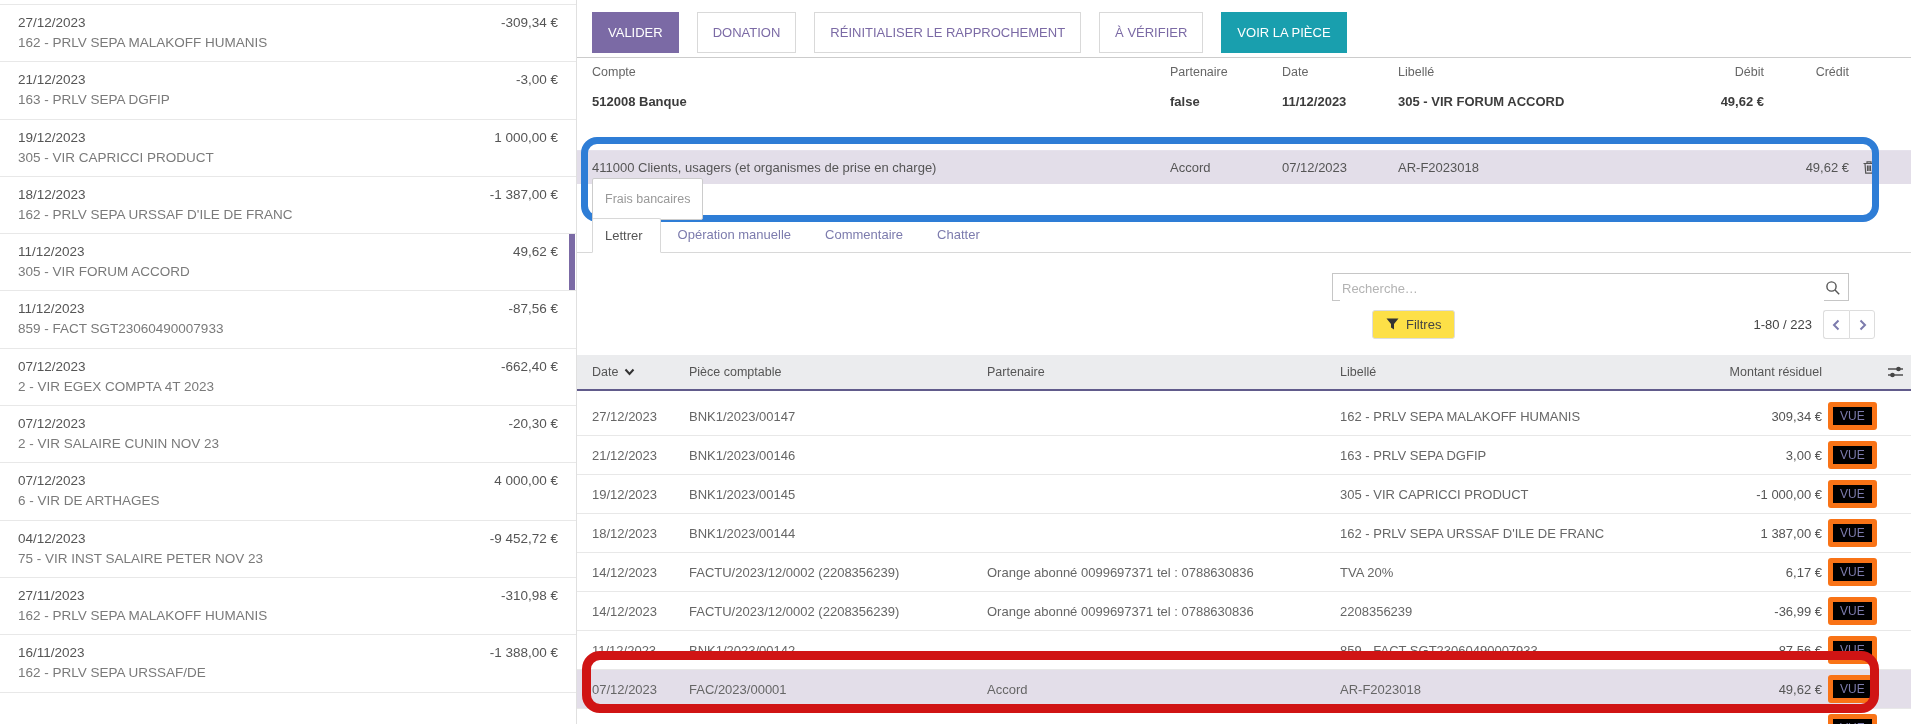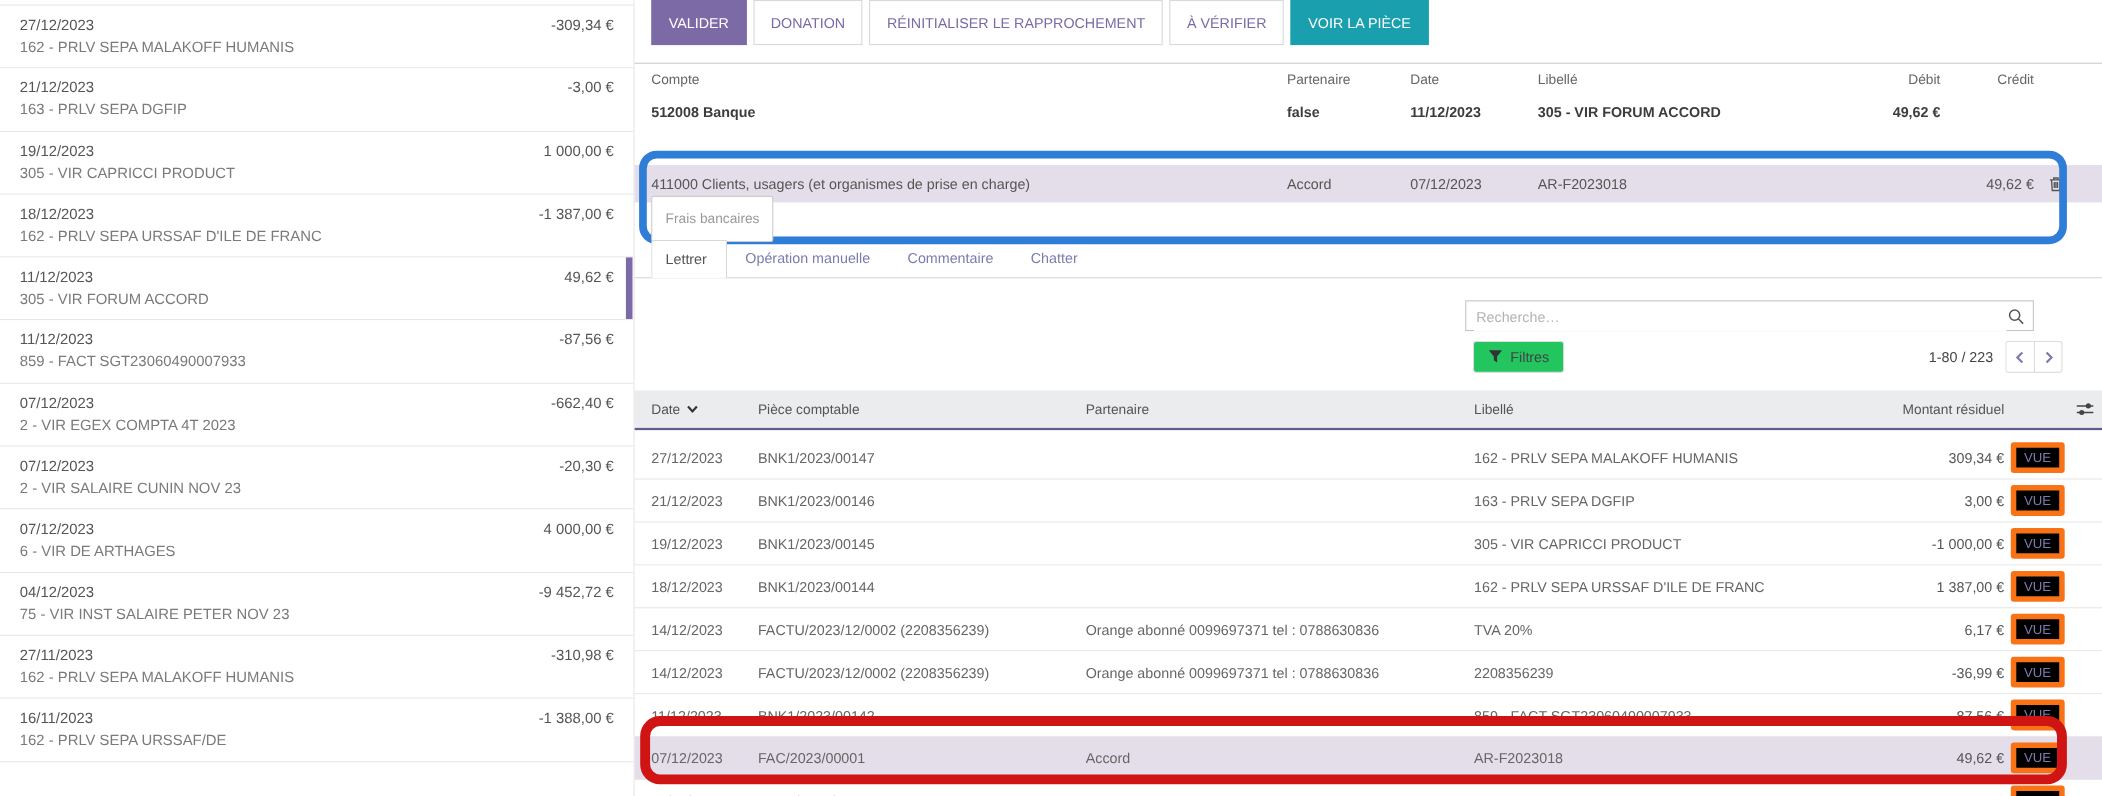--- a/index.html
+++ b/index.html
@@ -10,21 +10,21 @@
   .left-panel{position:absolute;left:0;top:0;width:576px;height:724px;border-right:1px solid #e0e0e0;background:#fff;}
   .left-stub{height:4px;border-bottom:1px solid #e8e8e8;}
   .bank-row{position:relative;height:57.3px;box-sizing:border-box;border-bottom:1px solid #e8e8e8;padding:10px 18px 0 18px;cursor:pointer;}
   .bank-row .line1{display:flex;justify-content:space-between;color:#555;font-size:13.5px;}
   .bank-row .bank-label{margin-top:5px;color:#7a7a7a;font-size:13.5px;white-space:nowrap;overflow:hidden;}
   .bank-row.selected::after{content:"";position:absolute;right:1px;top:0;bottom:0;width:6px;background:#7b6aa5;}
 
   
   .main{position:absolute;left:577px;top:0;right:0;bottom:0;background:#fff;}
 
-  .toolbar{position:absolute;top:0;left:15px;display:flex;gap:6px;}
+  .toolbar{position:absolute;top:12px;left:15px;display:flex;gap:18px;}
   .btn{height:41px;box-sizing:border-box;display:flex;align-items:center;padding:0 15px;font-size:13px;
        border:1px solid transparent;background:#fff;cursor:pointer;white-space:nowrap;}
   .btn.secondary{border-color:#d9d9d9;color:#7b6aa5;}
   .btn.primary{background:#7b6aa5;color:#fff;}
   .btn.teal{background:#199fae;color:#fff;}
 
   
   .recon{position:absolute;top:57px;left:0;right:0;}
   .recon-grid{display:grid;grid-template-columns:578px 112px 116px 296px 70px 85px 40px;align-items:center;padding-left:15px;}
   .recon-header{height:27px;border-top:1px solid #ccc;color:#666;font-size:12.5px;}
@@ -43,22 +43,22 @@
   .tabs{position:absolute;top:218px;left:0;right:0;height:35px;border-bottom:1px solid #d8d8d8;display:flex;padding-left:15px;box-sizing:border-box;}
   .tab{padding:0 17px;line-height:33px;font-size:13px;color:#7c7bad;cursor:pointer;}
   .tab.active{color:#555;background:#fff;border:1px solid #d8d8d8;border-bottom:1px solid #fff;margin-bottom:-1px;border-radius:2px 2px 0 0;padding-left:12px;}
 
   
   .search-box{position:absolute;top:273px;left:755px;width:517px;height:28px;box-sizing:border-box;border:1px solid #c6c6c6;background:#fff;}
   .search-box input{border:none;outline:none;width:480px;height:24px;margin:1px 0 0 7px;font-size:13px;color:#555;font-family:"Liberation Sans",sans-serif;}
   .search-box input::placeholder{color:#b3b3b3;}
   .search-icon{position:absolute;right:7px;top:6px;cursor:pointer;}
 
-  .filters-btn{position:absolute;top:310px;left:762px;height:29px;box-sizing:border-box;display:flex;align-items:center;gap:7px;
-               padding:0 13px;background:#22c55e;border:1px solid #ddd;border-radius:3px;font-size:13px;color:#444;cursor:pointer;}
+  .filters-btn{position:absolute;top:310px;left:795px;height:29px;box-sizing:border-box;display:flex;align-items:center;gap:7px;
+               padding:0 13px;background:#fde047;border:1px solid #ddd;border-radius:3px;font-size:13px;color:#444;cursor:pointer;}
   .pager{position:absolute;top:310px;right:36px;height:29px;display:flex;align-items:center;gap:11px;}
   .pager-text{font-size:13px;color:#444;}
   .pager-btns{display:flex;}
   .pager-btn{width:26px;height:29px;box-sizing:border-box;border:1px solid #ddd;background:#fff;display:flex;align-items:center;justify-content:center;cursor:pointer;}
   .pager-btn:first-child{border-radius:3px 0 0 3px;border-right:none;}
   .pager-btn:last-child{border-radius:0 3px 3px 0;}
 
   
   .list{position:absolute;top:355px;left:0;right:0;bottom:0;}
   .list-grid{display:grid;grid-template-columns:97px 298px 353px 330px 152px 58px 1fr;align-items:center;padding-left:15px;}

